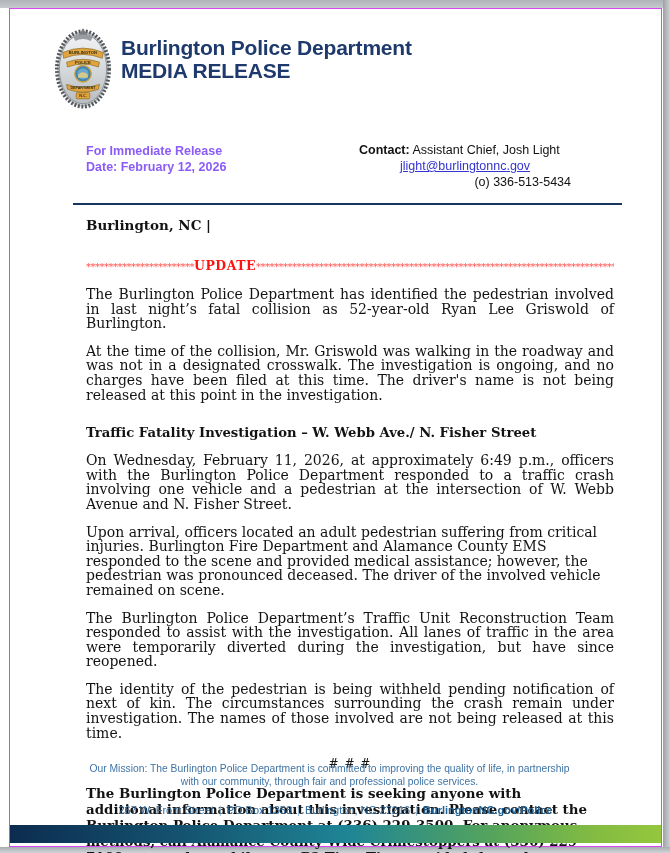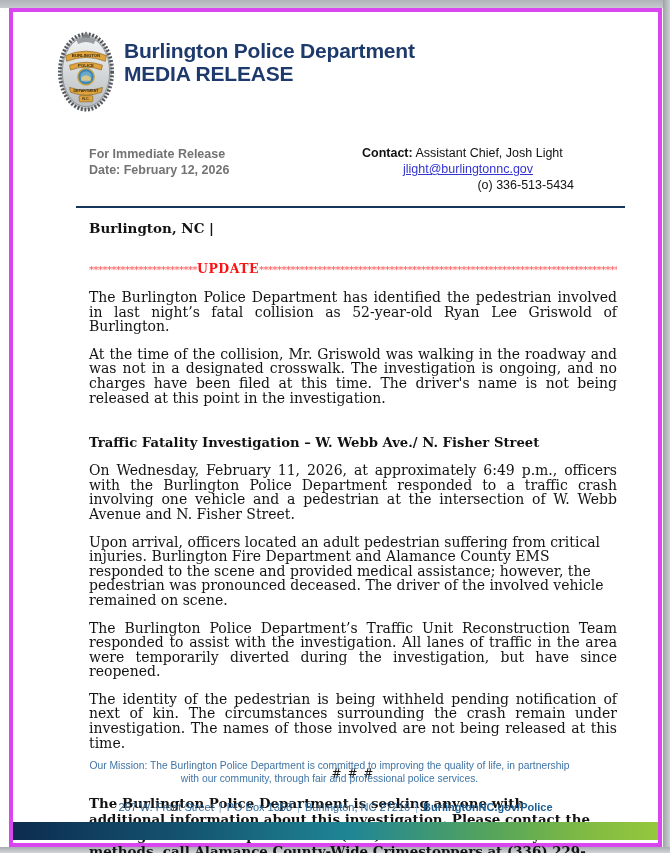--- a/index.html
+++ b/index.html
@@ -6,45 +6,45 @@
   body{
     width:670px;height:853px;position:relative;overflow:hidden;
     background:#ffffff;font-family:"Liberation Sans",sans-serif;
   }
   
   .edge-top{position:absolute;left:0;top:0;width:670px;height:8px;background:linear-gradient(180deg,#b0b4b8,#c6cacd);}
   .edge-right{position:absolute;right:0;top:0;width:7px;height:853px;background:linear-gradient(90deg,#9ea2a6,#cdd1d4);}
   .edge-bottom{position:absolute;left:0;bottom:0;width:670px;height:6px;background:linear-gradient(180deg,#a8acb0,#d2d5d8);}
   .page{
     position:absolute;left:9px;top:8px;width:653px;height:839px;background:#ffffff;
-    border:4px solid #d946ef;box-sizing:border-box;
+    border:1px solid #d946ef;box-sizing:border-box;
   }
   
   .header{display:flex;align-items:flex-start;margin:16px 0 0 44px;}
   .badge{width:58px;height:84px;flex:0 0 auto;}
   .titles{margin-left:9px;padding-top:11px;color:#1e3a6d;font-weight:700;letter-spacing:-0.2px;}
   .title-line{font-size:21px;line-height:23px;}
   
   .release-row{display:flex;margin:34px 0 0 76px;width:528px;}
-  .release-left{width:273px;font-weight:700;font-size:12.5px;line-height:16px;color:#737373;}
+  .release-left{width:273px;font-weight:700;font-size:12.5px;line-height:16px;color:#8b5cf6;}
   .contact-col{width:212px;font-size:12.5px;line-height:15px;color:#111;}
   .contact-line1 b{font-weight:700;}
   .contact-email{text-align:center;margin-top:1px;}
   .contact-email a{color:#3434d2;}
   .contact-phone{text-align:right;margin-top:1px;}
   .hrule{margin:13px 0 0 63px;width:549px;border-top:2px solid #17365d;}
   
   .content{margin-left:76px;width:528px;color:#131313;}
   .dateline{font-family:"DejaVu Serif",serif;font-weight:700;font-size:13.5px;margin-top:12px;}
   .update-line{margin-top:22px;white-space:nowrap;overflow:hidden;color:#fb1412;font-family:"DejaVu Serif",serif;}
   .update-line .stars{font-size:10px;letter-spacing:-0.5px;color:#fc4a45;}
   .update-line .update-label{font-size:12.5px;font-weight:700;letter-spacing:0.5px;}
   .para{font-family:"DejaVu Serif",serif;font-size:14px;line-height:14.6px;margin:13px 0 0 0;text-align:justify;}
   .para.ragged{text-align:left;}
-  .section-heading{font-family:"DejaVu Serif",serif;font-weight:700;font-size:13.2px;margin-top:30px;}
+  .section-heading{font-family:"DejaVu Serif",serif;font-weight:700;font-size:13.2px;margin-top:23px;}
   .end-marker{font-family:"DejaVu Serif",serif;font-size:12px;text-align:center;margin-top:17px;letter-spacing:1px;}
   .closing{font-family:"DejaVu Serif",serif;font-weight:700;font-size:13.4px;line-height:16.2px;width:508px;text-align:left;}
   
   .mission{position:absolute;left:0;right:12px;bottom:58px;text-align:center;color:#3f74a6;font-size:10.3px;line-height:13px;}
   .mission-inner{display:inline-block;max-width:480px;}
   .address{position:absolute;left:0;right:0;bottom:30px;text-align:center;color:#2e6a9c;font-size:11px;}
   .address .sep{color:#8ab6d8;padding:0 5px;}
   .address .site{font-weight:700;color:#1d5f93;}
   .gradient-bar{position:absolute;left:0;right:0;bottom:3px;height:18px;
     background:linear-gradient(90deg,#0c2c4f 0%,#155672 28%,#1f8596 52%,#55a45c 74%,#83bc41 90%,#95c73e 100%);}

